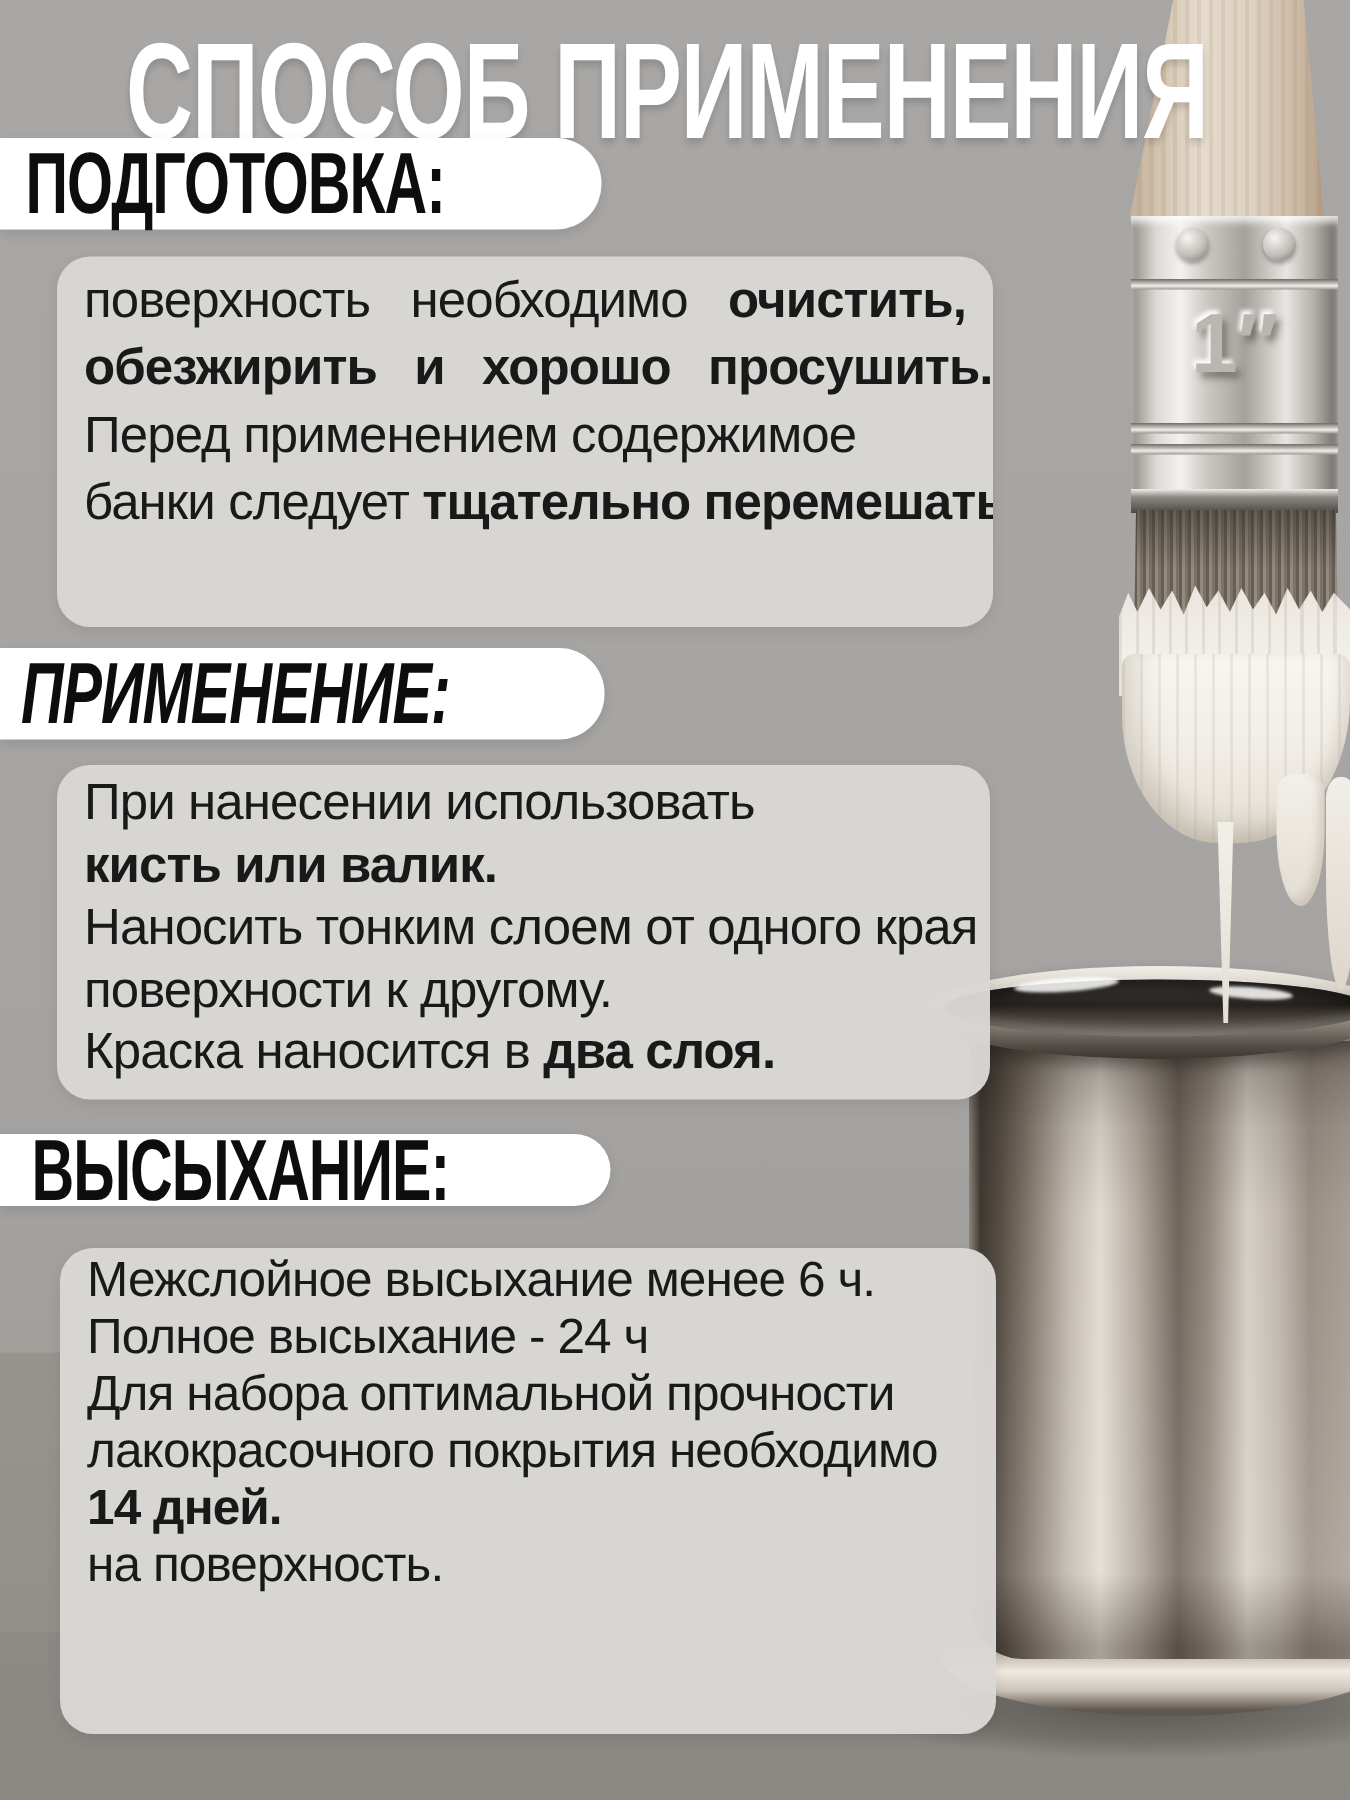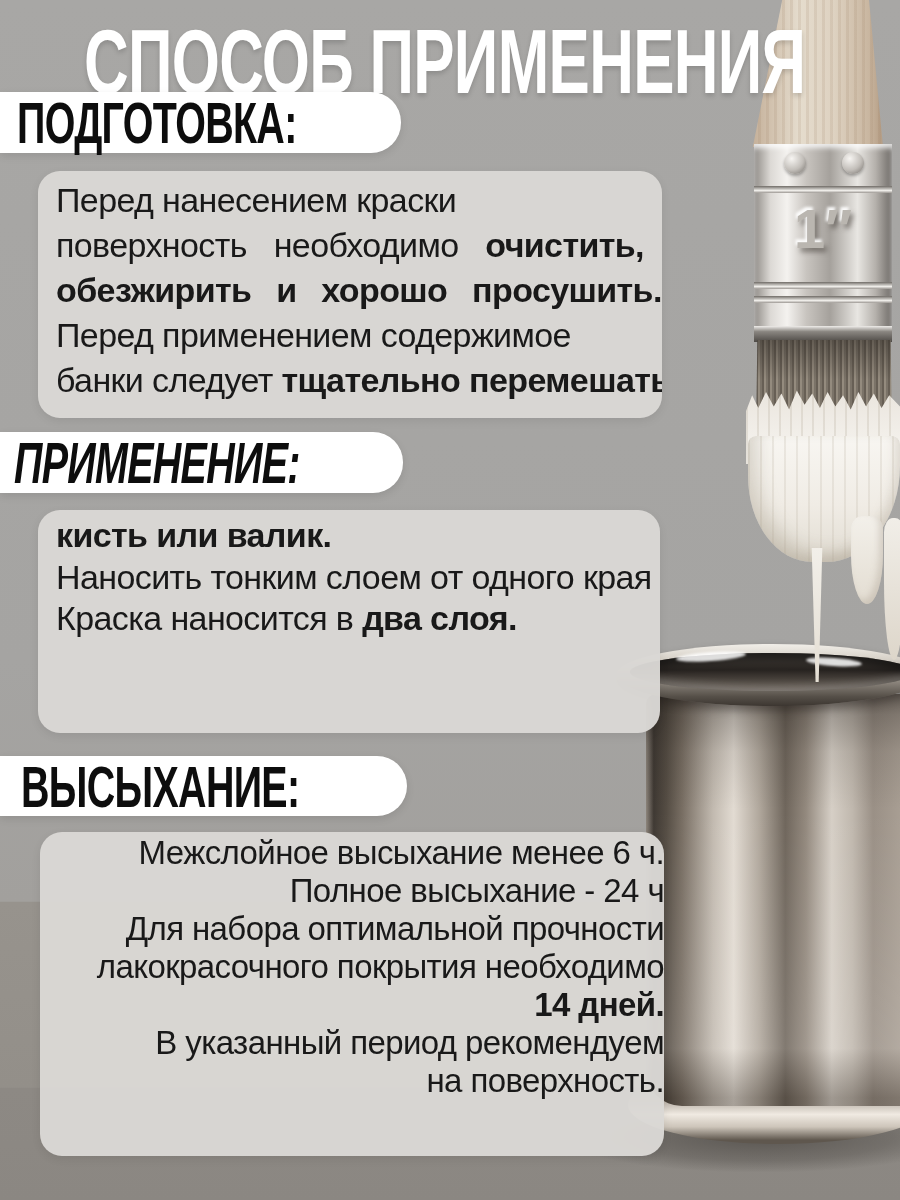--- a/index.html
+++ b/index.html
@@ -23,34 +23,34 @@
     position:absolute;left:0;z-index:30;background:#ffffff;
     border-radius:0 30px 30px 0;display:flex;align-items:center;
     padding-left:45px;box-shadow:0 3px 8px rgba(0,0,0,0.10);justify-content:center;
   }
   .pill span{
     font-weight:bold;font-size:58px;color:#0d0d0d;white-space:nowrap;
     transform:scaleX(0.68);transform-origin:0 50%;letter-spacing:-1px;
   }
   #pill1{top:92px;width:356px;height:61px;}
   #pill2{top:432px;width:358px;height:61px;font-style:italic;}
-  #pill3{top:756px;width:362px;height:60px;}
+  #pill3{top:756px;width:362px;height:48px;}
   
   .tbox{
     position:absolute;z-index:25;background:rgba(218,216,213,0.97);
     border-radius:22px;box-shadow:0 3px 10px rgba(0,0,0,0.08);
     padding-left:18px;overflow:hidden;
   }
   .tline{white-space:nowrap;color:#191919;letter-spacing:-0.6px;}
   .b{font-weight:bold;}
   #box1{left:38px;top:171px;width:606px;height:240px;padding-top:7px;}
   #box1 .tline{font-size:34px;line-height:45px;}
   #box2{left:38px;top:510px;width:604px;height:218px;padding-top:5px;}
   #box2 .tline{font-size:34px;line-height:41.5px;}
-  #box3{left:40px;top:832px;width:606px;height:322px;padding-top:2px;text-align:right;}
+  #box3{left:40px;top:832px;width:606px;height:322px;padding-top:2px;}
   #box3 .tline{font-size:33px;line-height:38px;}
   
   .can-shadow{
     position:absolute;left:566px;top:1102px;width:390px;height:70px;z-index:1;
     background:radial-gradient(ellipse at center,rgba(30,26,22,0.45) 0%,rgba(30,26,22,0.22) 48%,rgba(30,26,22,0) 72%);
   }
   .can-chime{
     position:absolute;left:628px;top:1066px;width:300px;height:78px;z-index:2;
     border-radius:50%;
     background:linear-gradient(180deg,#7a7268 0%,#a89f94 40%,#f0eae2 62%,#cdc5ba 78%,#5f574e 95%);
@@ -168,42 +168,42 @@
   <div class="drip-stream"></div>
   <div class="drip-right"></div>
   <div class="drip-far-right"></div>
 
   <div class="title">СПОСОБ ПРИМЕНЕНИЯ</div>
 
   <div class="pill" id="pill1">
     <span>ПОДГОТОВКА:</span>
   </div>
   <div class="tbox" id="box1">
-      <div class="tline"><span>Перед нанесением краски</span></div>
       <div class="tline" style="word-spacing: 18px;"><span>поверхность необходимо </span><span class="b">очистить,</span></div>
       <div class="tline" style="word-spacing: 16px;"><span class="b">обезжирить и хорошо просушить.</span></div>
       <div class="tline"><span>Перед применением содержимое</span></div>
       <div class="tline"><span>банки следует </span><span class="b">тщательно перемешать.</span></div>
     </div>
 
   <div class="pill" id="pill2">
     <span>ПРИМЕНЕНИЕ:</span>
   </div>
   <div class="tbox" id="box2">
+      <div class="tline"><span>При нанесении использовать</span></div>
       <div class="tline"><span class="b">кисть или валик.</span></div>
       <div class="tline"><span>Наносить тонким слоем от одного края</span></div>
+      <div class="tline"><span>поверхности к другому.</span></div>
       <div class="tline"><span>Краска наносится в </span><span class="b">два слоя.</span></div>
     </div>
 
   <div class="pill" id="pill3">
     <span>ВЫСЫХАНИЕ:</span>
   </div>
   <div class="tbox" id="box3">
       <div class="tline"><span>Межслойное высыхание менее 6 ч.</span></div>
       <div class="tline"><span>Полное высыхание - 24 ч</span></div>
       <div class="tline"><span>Для набора оптимальной прочности</span></div>
       <div class="tline"><span>лакокрасочного покрытия необходимо</span></div>
       <div class="tline"><span class="b">14 дней.</span></div>
-      <div class="tline"><span>В указанный период рекомендуем</span></div>
       <div class="tline"><span>на поверхность.</span></div>
     </div>
 
 </div>
 
 </body></html>

